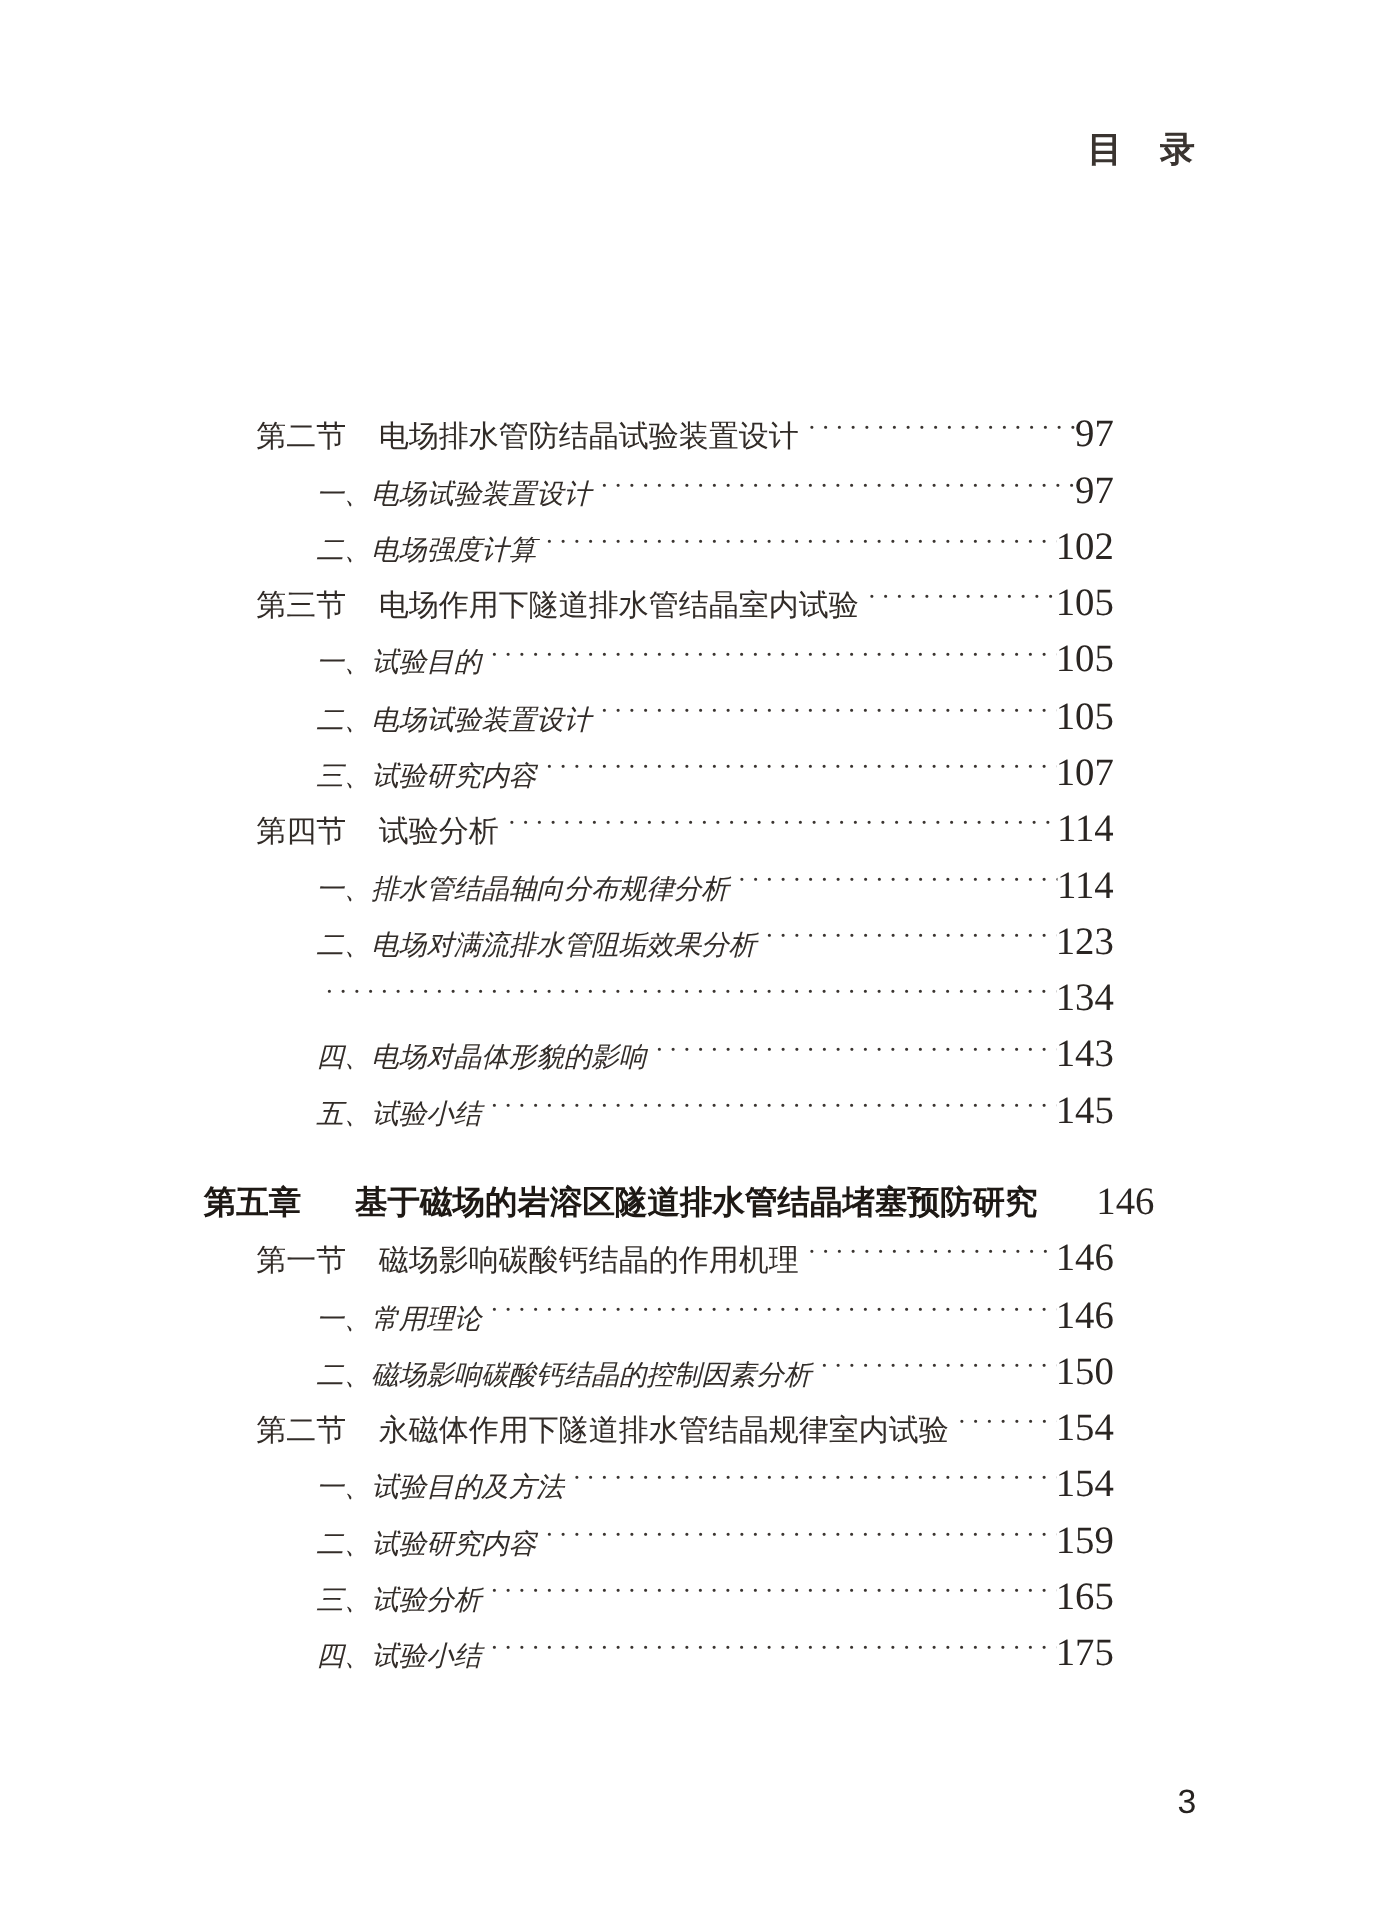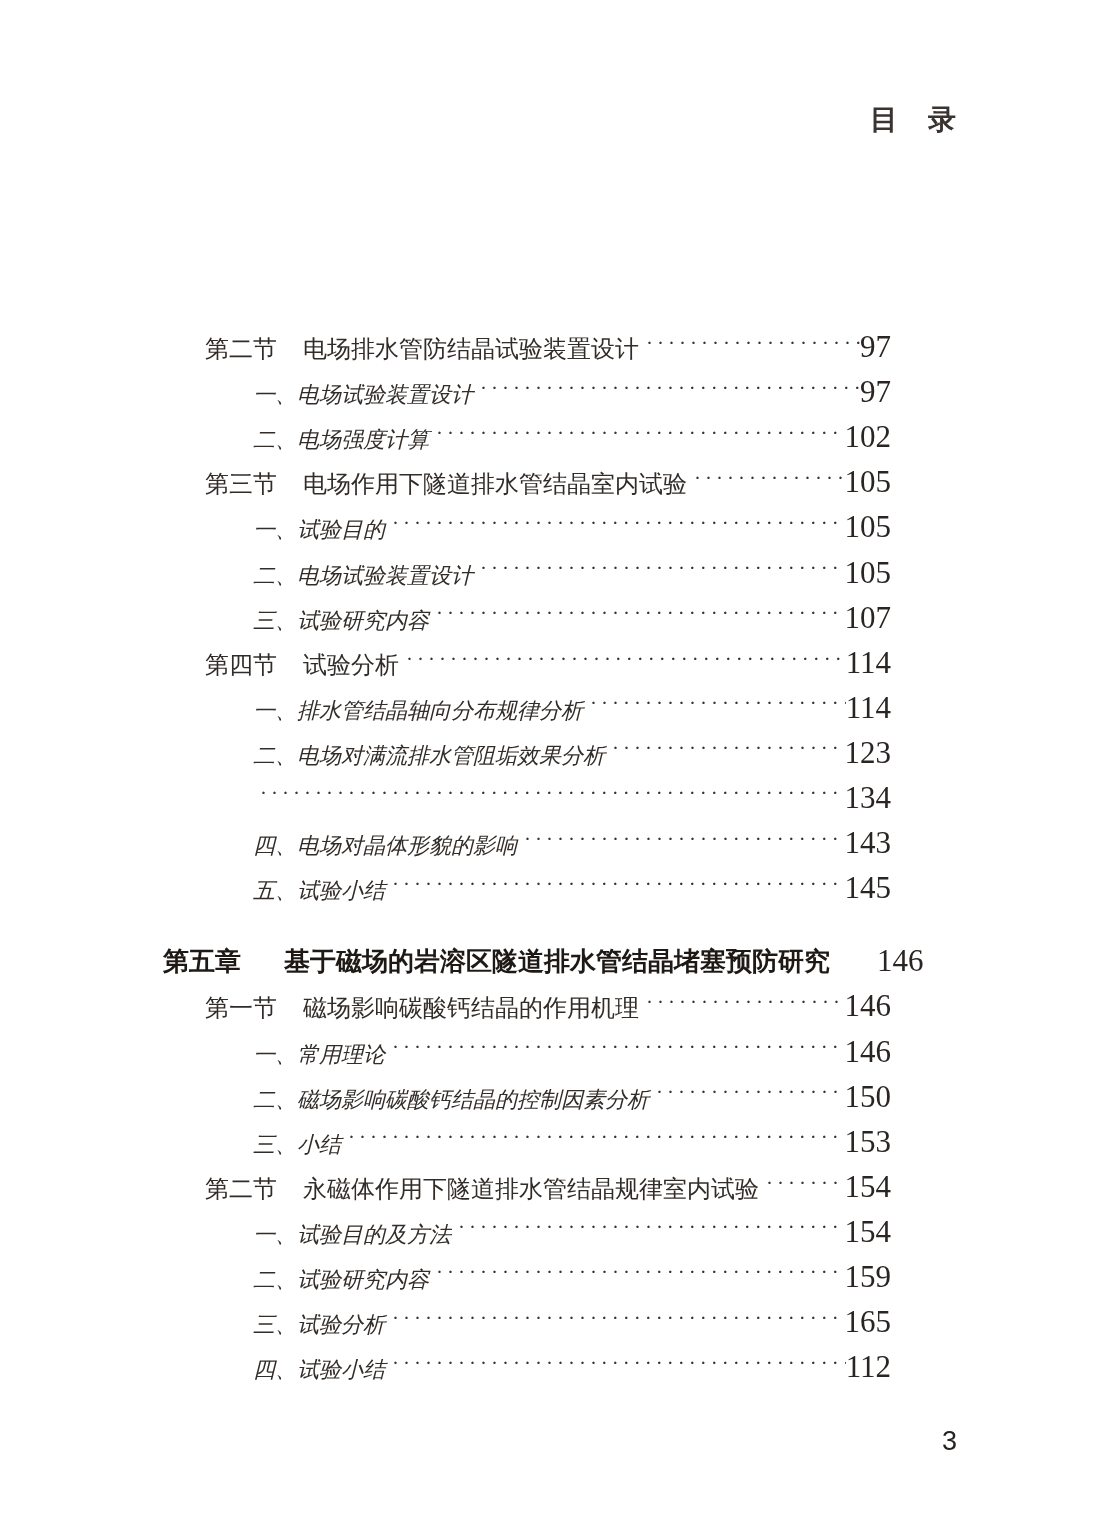--- a/index.html
+++ b/index.html
@@ -199,26 +199,20 @@
     <span class="title">一、常用理论</span>
     <span class="dots"></span>
     <span class="pg">146</span>
   </div>
     <div class="toc-row level-sub">
 
     <span class="title">二、磁场影响碳酸钙结晶的控制因素分析</span>
     <span class="dots"></span>
     <span class="pg">150</span>
   </div>
-    <div class="toc-row level-sub">
-
-    <span class="title">三、小结</span>
-    <span class="dots"></span>
-    <span class="pg">153</span>
-  </div>
     <div class="toc-row level-section">
     <span class="num">第二节</span>
     <span class="title">永磁体作用下隧道排水管结晶规律室内试验</span>
     <span class="dots"></span>
     <span class="pg">154</span>
   </div>
     <div class="toc-row level-sub">
 
     <span class="title">一、试验目的及方法</span>
     <span class="dots"></span>
@@ -233,17 +227,17 @@
     <div class="toc-row level-sub">
 
     <span class="title">三、试验分析</span>
     <span class="dots"></span>
     <span class="pg">165</span>
   </div>
     <div class="toc-row level-sub">
 
     <span class="title">四、试验小结</span>
     <span class="dots"></span>
-    <span class="pg">112</span>
+    <span class="pg">175</span>
   </div>
   </div>
 
 <div class="page-footer">3</div>
 
 </body></html>

